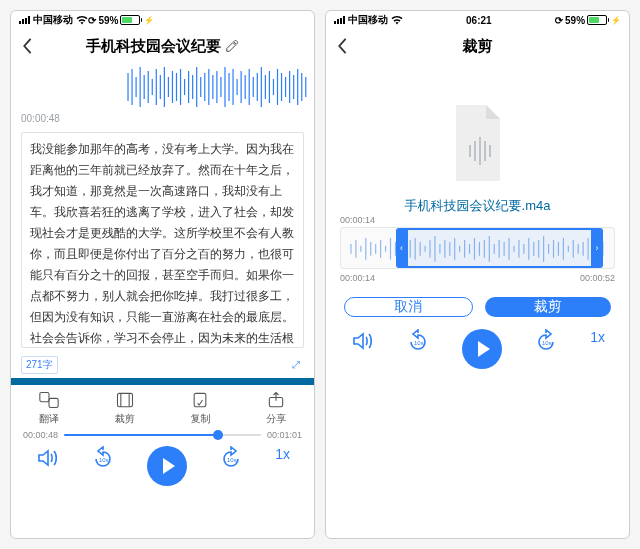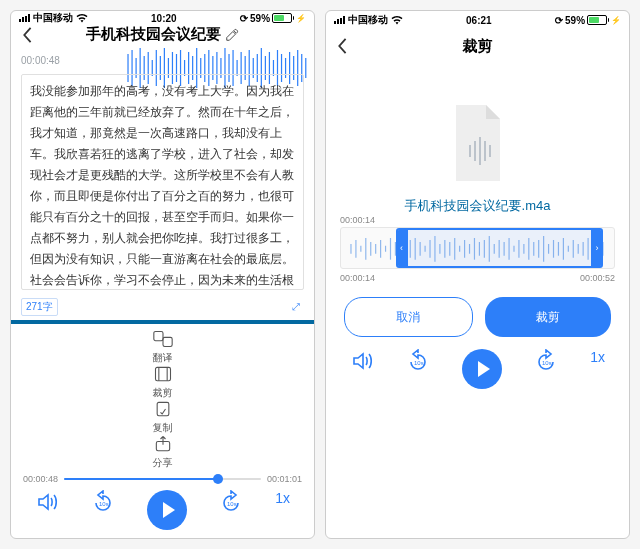--- a/index.html
+++ b/index.html
@@ -24,21 +24,21 @@
     .edit-svg { width: 14px; height: 14px; }
     .nav-spacer { width: 12px; }
     
     .wave-zone { height: 48px; position: relative; background: #fff; }
     .wave-svg { position: absolute; top: 0; left: 38%; right: 4px; height: 48px; width: 60%; }
     .time-label { padding: 2px 10px; font-size: 10px; color: #9aa0a6; }
     .transcript-box { margin: 6px 10px; border: 1px solid #e0e0e0; border-radius: 2px; padding: 6px 8px; font-size: 12px; line-height: 1.75; color: #333; flex: 0 0 auto; height: 216px; overflow: hidden; position: relative; }
     .transcript-footer { margin: 0 10px; display: flex; justify-content: space-between; align-items: center; padding: 2px 0 4px; }
     .word-count { font-size: 10px; color: #2d7ff9; border: 1px solid #c9dcf7; padding: 1px 4px; border-radius: 2px; }
     .expand-btn { width: 16px; height: 16px; display: flex; align-items: center; justify-content: center; color:#2d7ff9; font-size:10px; }
-    .actions { display: flex; justify-content: space-around; border-top: 4px solid #0369a1; padding: 6px 0 4px; flex-direction: column; }
+    .actions { display: flex; justify-content: space-around; border-top: 7px solid #0369a1; padding: 6px 0 4px; }
     .action { display: flex; flex-direction: column; align-items: center; gap: 3px; font-size: 10px; color: #555; }
     .action-svg { width: 20px; height: 18px; stroke: #555; }
     .timeline { display: flex; align-items: center; gap: 6px; padding: 0 12px; font-size: 9px; color: #888; }
     .timeline-track { flex: 1; height: 2px; background: #ddd; border-radius: 2px; position: relative; }
     .timeline-fill { position: absolute; left: 0; top: 0; bottom: 0; width: 78%; background: #2d7ff9; border-radius: 2px; }
     .timeline-knob { position: absolute; left: 78%; top: 50%; transform: translate(-50%,-50%); width: 10px; height: 10px; border-radius: 50%; background: #2d7ff9; }
     .player { display: flex; align-items: flex-start; justify-content: space-around; padding: 6px 8px 8px; }
     .play-main { width: 40px; height: 40px; border-radius: 50%; background: #2d7ff9; display: flex; align-items: center; justify-content: center; }
     .play-triangle { width: 0; height: 0; border-left: 12px solid #fff; border-top: 8px solid transparent; border-bottom: 8px solid transparent; margin-left: 3px; }
     .ctl-svg { width: 24px; height: 24px; }
@@ -52,42 +52,41 @@
     .trim-timeline { width: 100%; padding: 0 14px; }
     .trim-top-time { font-size: 9px; color: #888; margin-bottom: 2px; }
     .trim-track { position: relative; height: 42px; border: 1px solid #e6e6e6; border-radius: 3px; background: #fafafa; display: flex; align-items: center; }
     .trim-wave { position: absolute; left: 8px; right: 8px; top: 6px; bottom: 6px; }
     .trim-select { position: absolute; left: 20%; right: 4%; top: 0; bottom: 0; border: 2px solid #2d7ff9; background: rgba(45,127,249,0.08); border-radius: 3px; }
     .trim-handle { position: absolute; top: 0; bottom: 0; width: 12px; background: #2d7ff9; display: flex; align-items: center; justify-content: center; color: #fff; font-size: 9px; }
     .trim-handle.left { left: -2px; border-radius: 3px 0 0 3px; }
     .trim-handle.right { right: -2px; border-radius: 0 3px 3px 0; }
     .trim-times { display: flex; justify-content: space-between; font-size: 9px; color: #888; margin-top: 4px; }
     .trim-buttons { display: flex; gap: 12px; width: 100%; padding: 14px 18px 6px; }
-    .btn { flex: 1; height: 40px; border-radius: 18px; display: flex; align-items: center; justify-content: center; font-size: 12px; }
+    .btn { flex: 1; height: 20px; border-radius: 18px; display: flex; align-items: center; justify-content: center; font-size: 14px; }
     .btn-outline { border: 1px solid #2d7ff9; color: #2d7ff9; background: #fff; }
     .btn-fill { background: #2d7ff9; color: #fff; }
   </style>
 </head>
 <body>
 
 <div class="phone">
   <div class="status-bar">
     <div class="status-left">
       <div class="signal-bars">
           <span></span>
           <span></span>
           <span></span>
           <span></span>
         </div>
       <span>中国移动</span>
       <svg class="wifi-svg" viewBox="0 0 24 18">
           <path d="M12 18l-3-4c2-1.5 4-1.5 6 0zM5 10c4-3.5 10-3.5 14 0l-2 2.5c-3-2.5-7-2.5-10 0zM1 5C7-0.5 17-0.5 23 5l-2 2.5C16 3 8 3 3 7.5z" fill="#000"></path>
         </svg>
     </div>
-    <div class="status-center">10:20</div>
     <div class="status-right">
       <span>⟳</span>
       <span>59%</span>
       <div class="battery">
           <div class="batt-body">
             <div class="batt-fill"></div>
           </div>
           <div class="batt-tip"></div>
         </div>
       <span class="charging">⚡</span>

